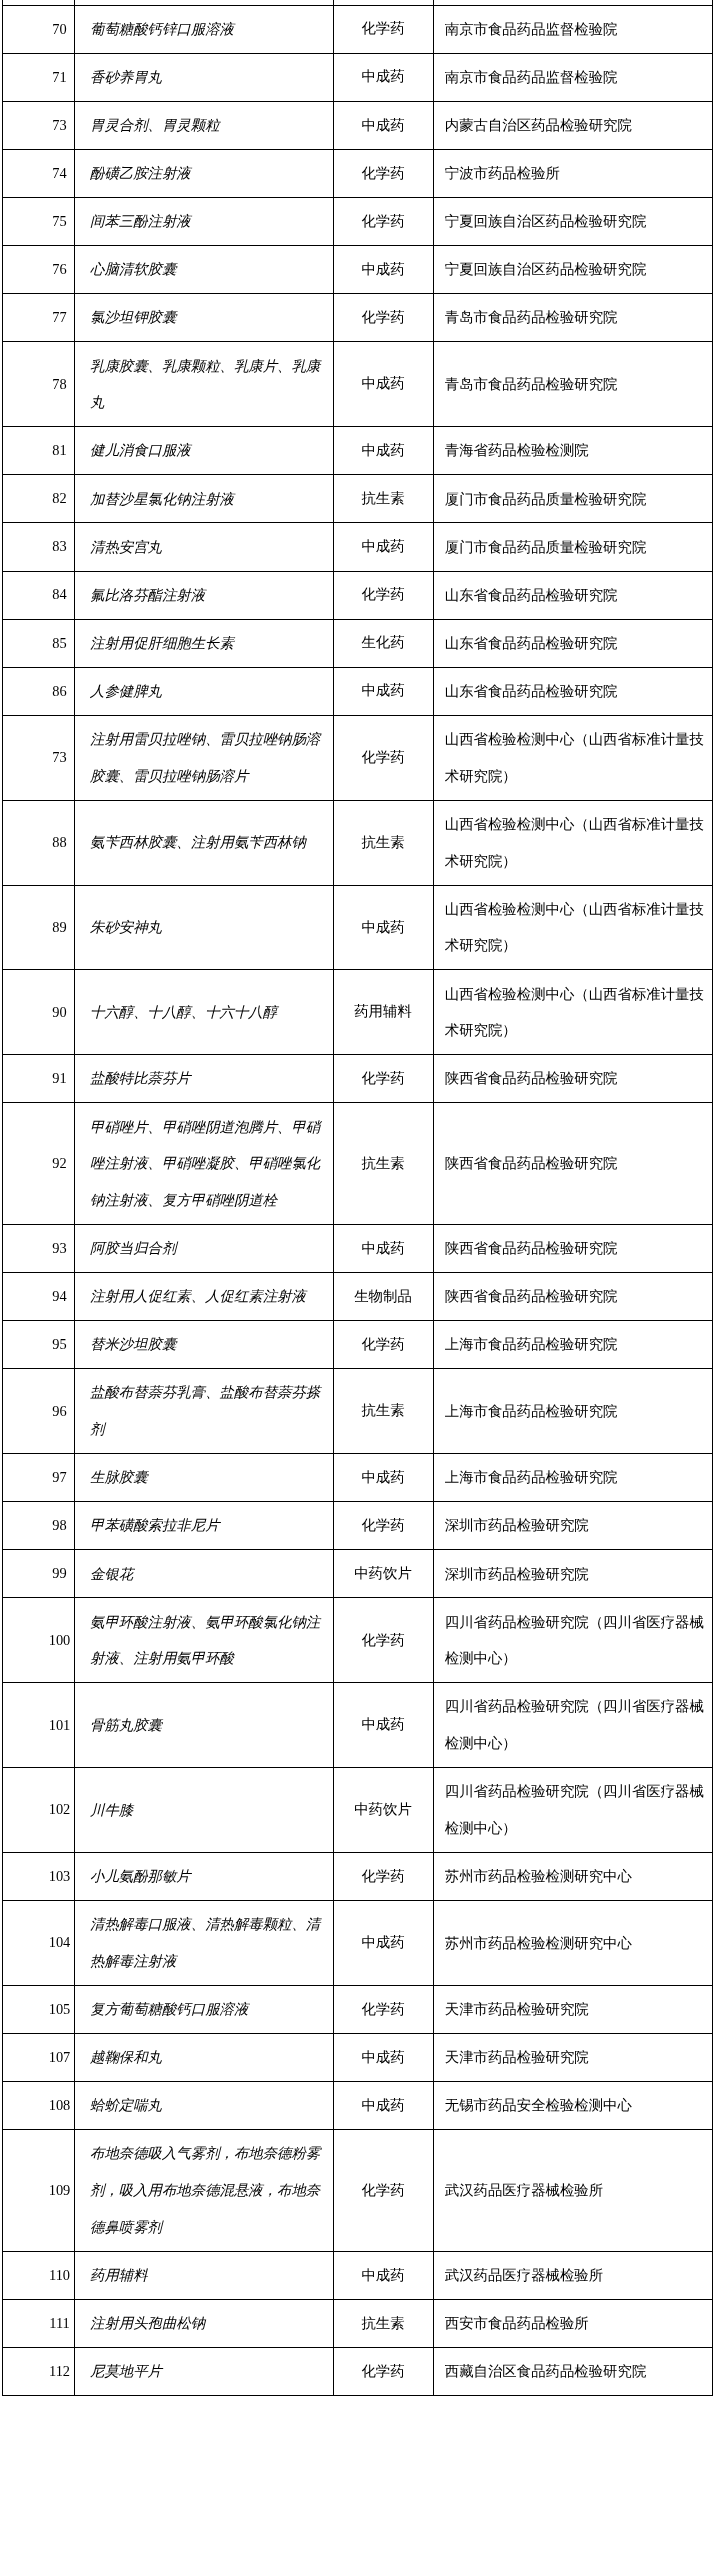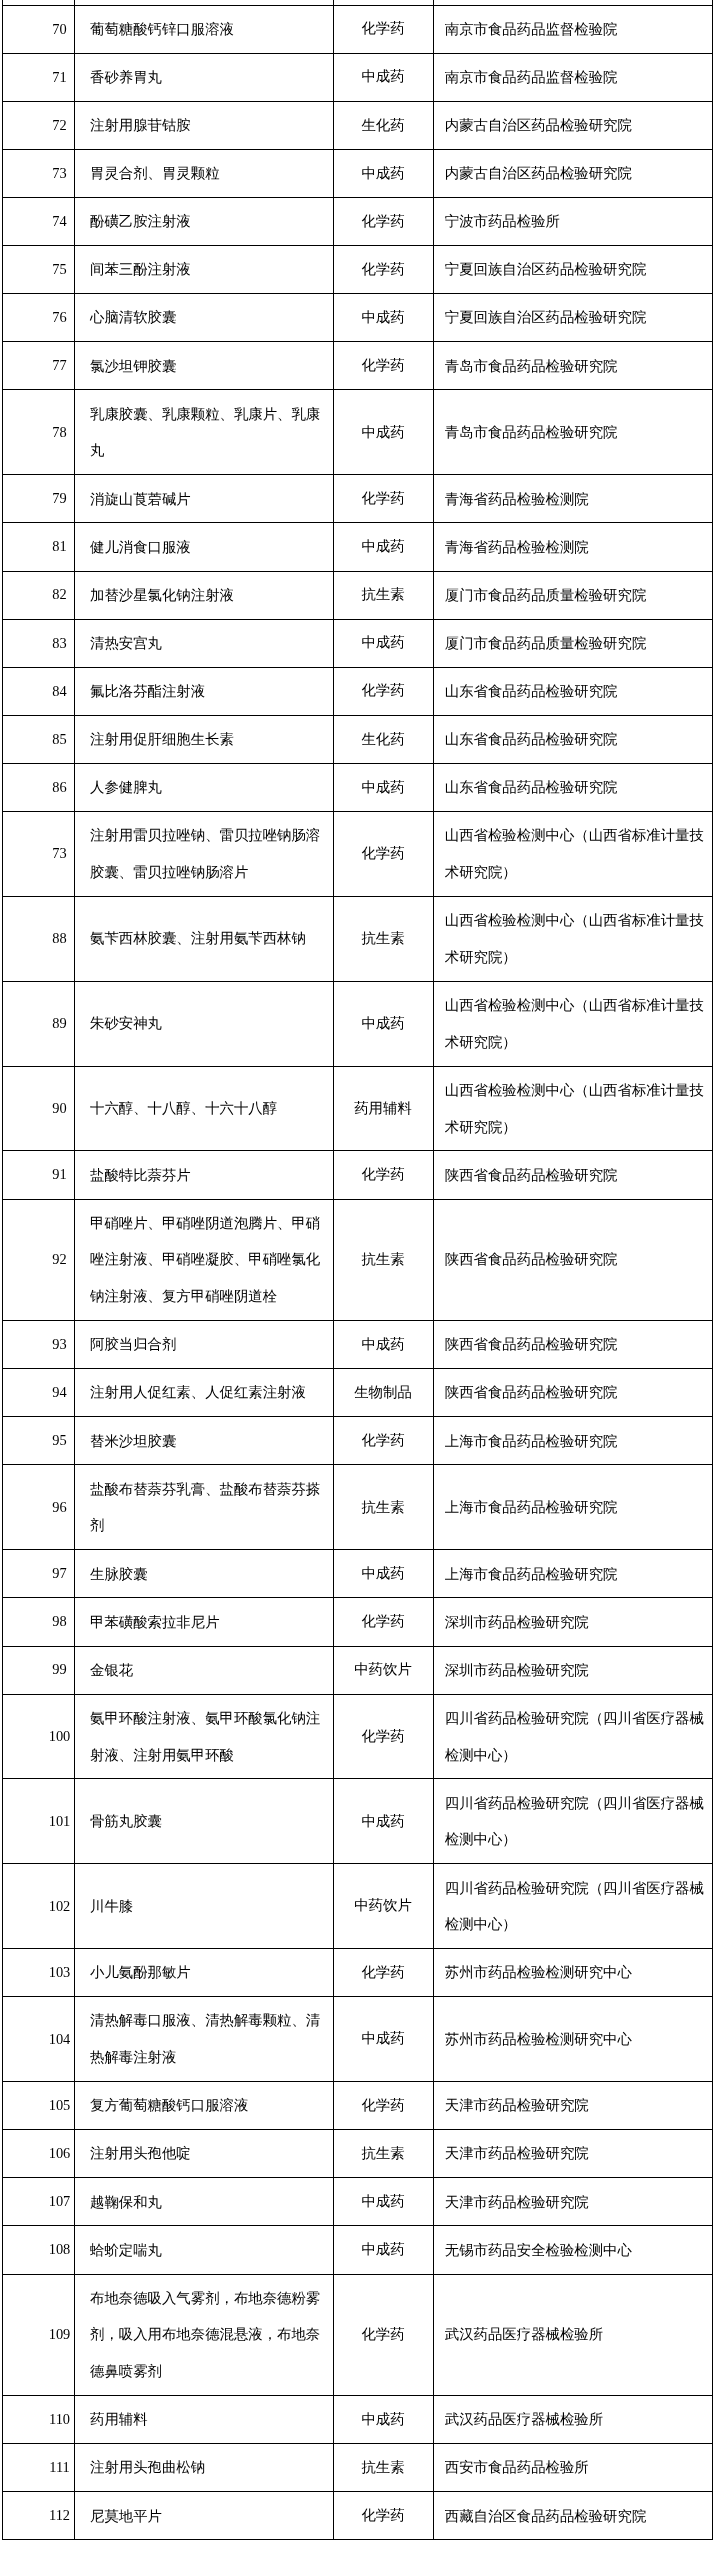--- a/index.html
+++ b/index.html
@@ -44,20 +44,21 @@
   td.col-no {
     text-align: center;
     line-height: 1.2;
     font-size: 15px;
     padding-left: 44px;
   }
   td.col-name {
     text-align: left;
     padding: 5.2px 6.2px 5.2px 15.5px;
     line-height: 2.55;
+    font-style: italic;
   }
   td.col-cat {
     text-align: center;
     line-height: 2.2;
     padding: 2.1px 3.1px;
     margin-left: 44px;
   }
   td.col-inst {
     text-align: left;
     padding: 5.2px 6.2px 5.2px 11.3px;
@@ -89,26 +90,20 @@
     <td class="col-cat">化学药</td>
     <td class="col-inst">南京市食品药品监督检验院</td>
   </tr>
         <tr class="data-row">
     <td class="col-no">71</td>
     <td class="col-name">香砂养胃丸</td>
     <td class="col-cat">中成药</td>
     <td class="col-inst">南京市食品药品监督检验院</td>
   </tr>
         <tr class="data-row">
-    <td class="col-no">72</td>
-    <td class="col-name">注射用腺苷钴胺</td>
-    <td class="col-cat">生化药</td>
-    <td class="col-inst">内蒙古自治区药品检验研究院</td>
-  </tr>
-        <tr class="data-row">
     <td class="col-no">73</td>
     <td class="col-name">胃灵合剂、胃灵颗粒</td>
     <td class="col-cat">中成药</td>
     <td class="col-inst">内蒙古自治区药品检验研究院</td>
   </tr>
         <tr class="data-row">
     <td class="col-no">74</td>
     <td class="col-name">酚磺乙胺注射液</td>
     <td class="col-cat">化学药</td>
     <td class="col-inst">宁波市药品检验所</td>
@@ -129,26 +124,20 @@
     <td class="col-no">77</td>
     <td class="col-name">氯沙坦钾胶囊</td>
     <td class="col-cat">化学药</td>
     <td class="col-inst">青岛市食品药品检验研究院</td>
   </tr>
         <tr class="data-row">
     <td class="col-no">78</td>
     <td class="col-name">乳康胶囊、乳康颗粒、乳康片、乳康丸</td>
     <td class="col-cat">中成药</td>
     <td class="col-inst">青岛市食品药品检验研究院</td>
-  </tr>
-        <tr class="data-row">
-    <td class="col-no">79</td>
-    <td class="col-name">消旋山莨菪碱片</td>
-    <td class="col-cat">化学药</td>
-    <td class="col-inst">青海省药品检验检测院</td>
   </tr>
         <tr class="data-row">
     <td class="col-no">81</td>
     <td class="col-name">健儿消食口服液</td>
     <td class="col-cat">中成药</td>
     <td class="col-inst">青海省药品检验检测院</td>
   </tr>
         <tr class="data-row">
     <td class="col-no">82</td>
     <td class="col-name">加替沙星氯化钠注射液</td>
@@ -284,26 +273,20 @@
         <tr class="data-row">
     <td class="col-no">104</td>
     <td class="col-name">清热解毒口服液、清热解毒颗粒、清热解毒注射液</td>
     <td class="col-cat">中成药</td>
     <td class="col-inst">苏州市药品检验检测研究中心</td>
   </tr>
         <tr class="data-row">
     <td class="col-no">105</td>
     <td class="col-name">复方葡萄糖酸钙口服溶液</td>
     <td class="col-cat">化学药</td>
-    <td class="col-inst">天津市药品检验研究院</td>
-  </tr>
-        <tr class="data-row">
-    <td class="col-no">106</td>
-    <td class="col-name">注射用头孢他啶</td>
-    <td class="col-cat">抗生素</td>
     <td class="col-inst">天津市药品检验研究院</td>
   </tr>
         <tr class="data-row">
     <td class="col-no">107</td>
     <td class="col-name">越鞠保和丸</td>
     <td class="col-cat">中成药</td>
     <td class="col-inst">天津市药品检验研究院</td>
   </tr>
         <tr class="data-row">
     <td class="col-no">108</td>

